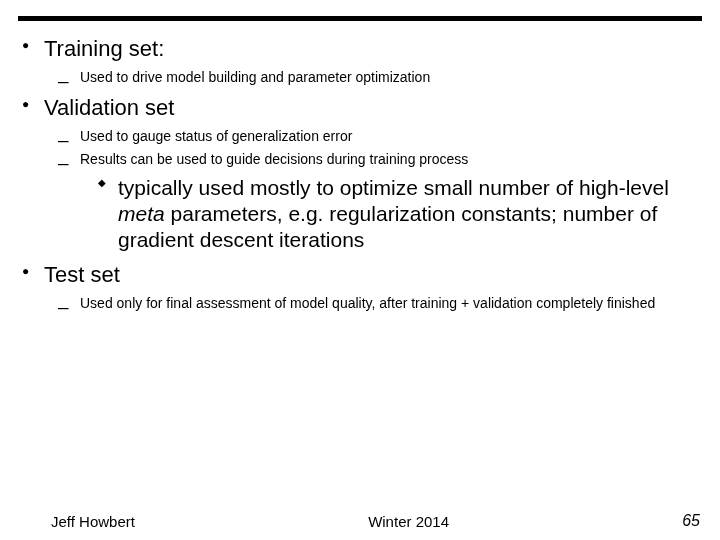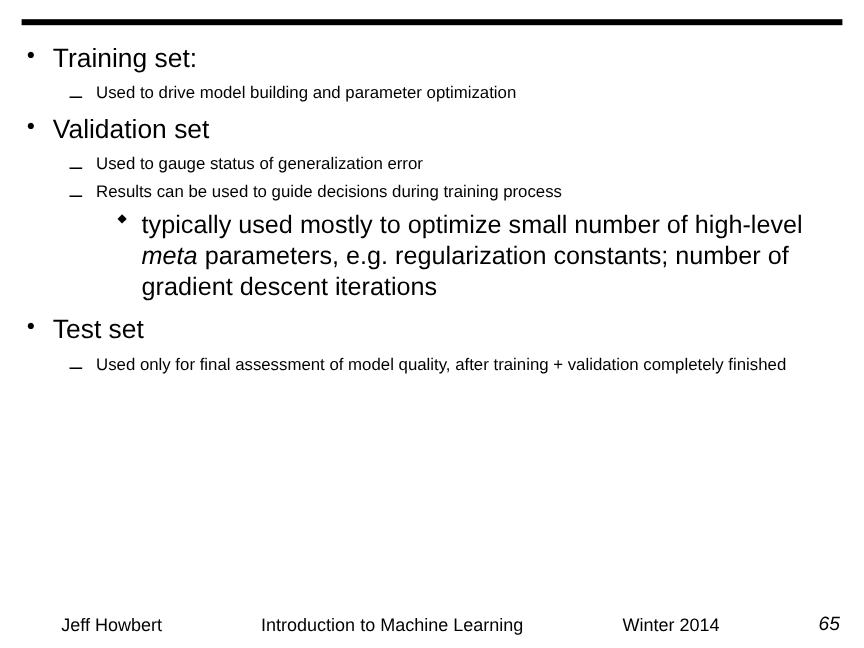--- a/index.html
+++ b/index.html
@@ -126,18 +126,17 @@
 
     <div class="l1">
       <span>Test set</span>
     </div>
     <div class="l2">Used only for final assessment of model quality, after training + validation completely finished</div>
 
   </div>
 
   <div class="footer">
     <span>Jeff Howbert</span>
-    <span>Introduction to Machine Learning</span>
     <span>Winter 2014</span>
     <span class="page">65</span>
   </div>
 
 </div>
 
 </body></html>

